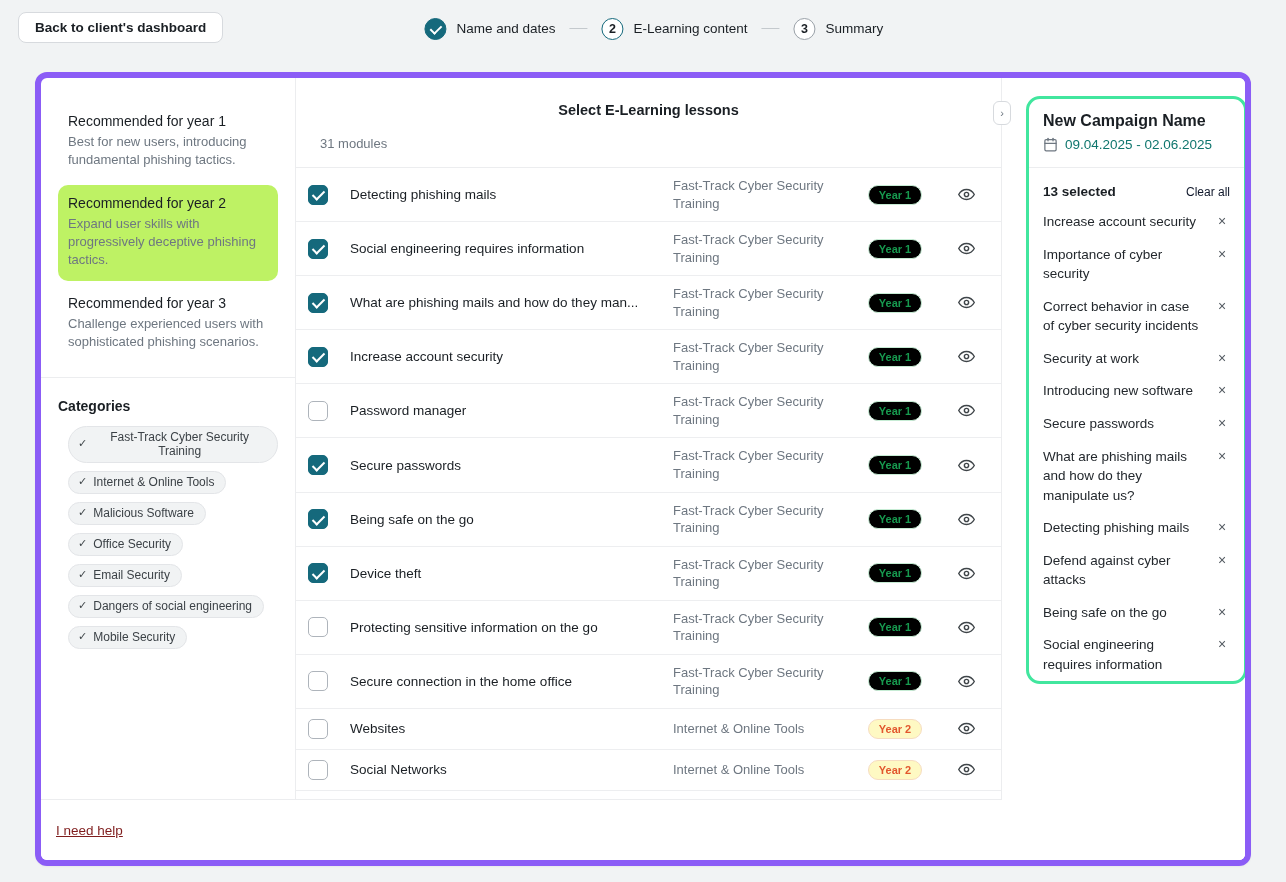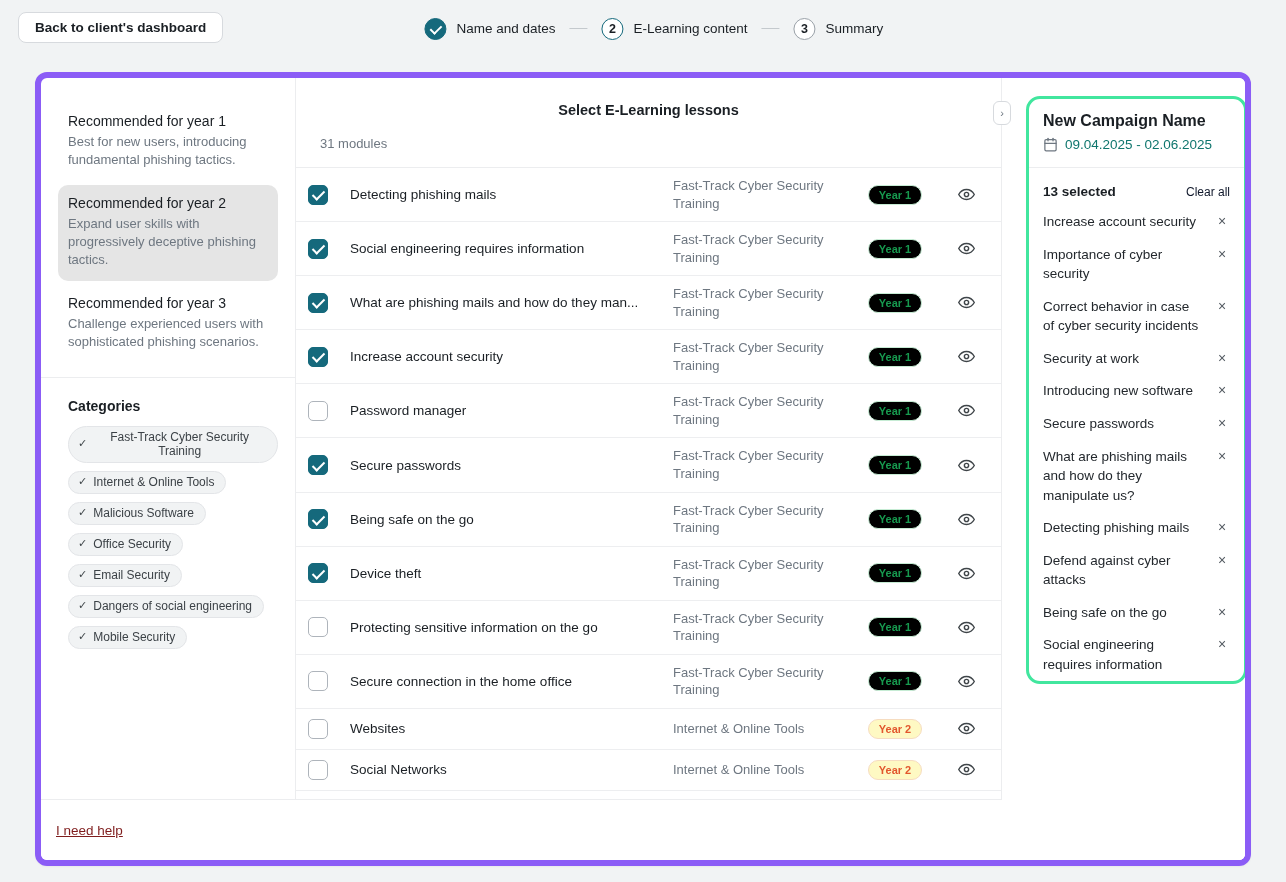--- a/index.html
+++ b/index.html
@@ -40,25 +40,25 @@
   .card {
     position:absolute; left:35px; top:72px; width:1216px; height:794px;
     background:#fff; border:6px solid #8b5cf6; border-radius:12px;
     box-shadow:0 1px 2px rgba(0,0,0,.04);
     display:grid; grid-template-columns:254px 707px 1fr; grid-template-rows:1fr 61px;
     overflow:hidden;
   }
   
   .sidebar { grid-column:1; grid-row:1; padding:25px 17px 0 17px; overflow:hidden; }
   .rec-item { padding:10px 10px 12px 10px; border-radius:10px; cursor:pointer; margin-bottom:4px; }
-  .rec-item[data-selected="true"] { background:#e5e5e5; }
+  .rec-item[data-selected="true"] { background:#bef264; }
   .rec-title { font-size:14px; font-weight:500; margin-bottom:4px; }
   .rec-desc { font-size:13px; color:#6E7781; line-height:1.38; }
   .sidebar-divider { border-top:1px solid #ECEDEF; margin:14px -17px 0 -17px; }
-  .cat-title { font-weight:700; font-size:14px; margin:20px 0 12px 10px; }
+  .cat-title { font-weight:700; font-size:14px; margin:20px 0 12px 0; }
   .chips { display:flex; flex-direction:column; align-items:flex-start; gap:8px; padding-left:10px; }
   .chip {
     display:inline-flex; align-items:center; gap:6px; background:#F1F3F4;
     border:1px solid #E3E5E8; border-radius:999px; padding:3px 11px 4px 9px;
     font-size:12px; color:#3C4247; cursor:pointer; font-family:inherit;
   }
   .chip-check { font-size:11px; color:#3F4549; font-weight:700; }
   
   .lessons {
     grid-column:2; grid-row:1; border-left:1px solid #ECEDEF; border-right:1px solid #ECEDEF;

